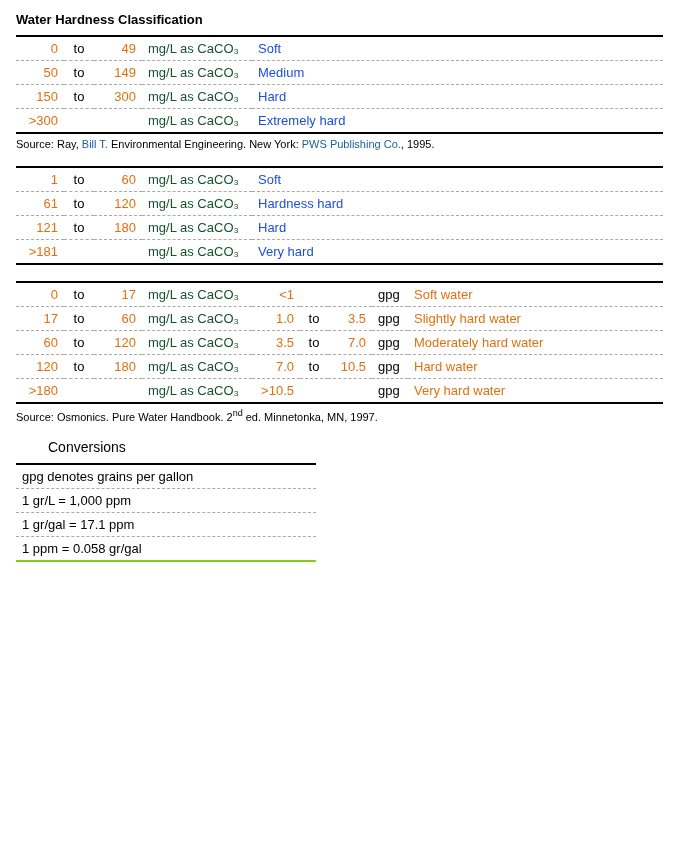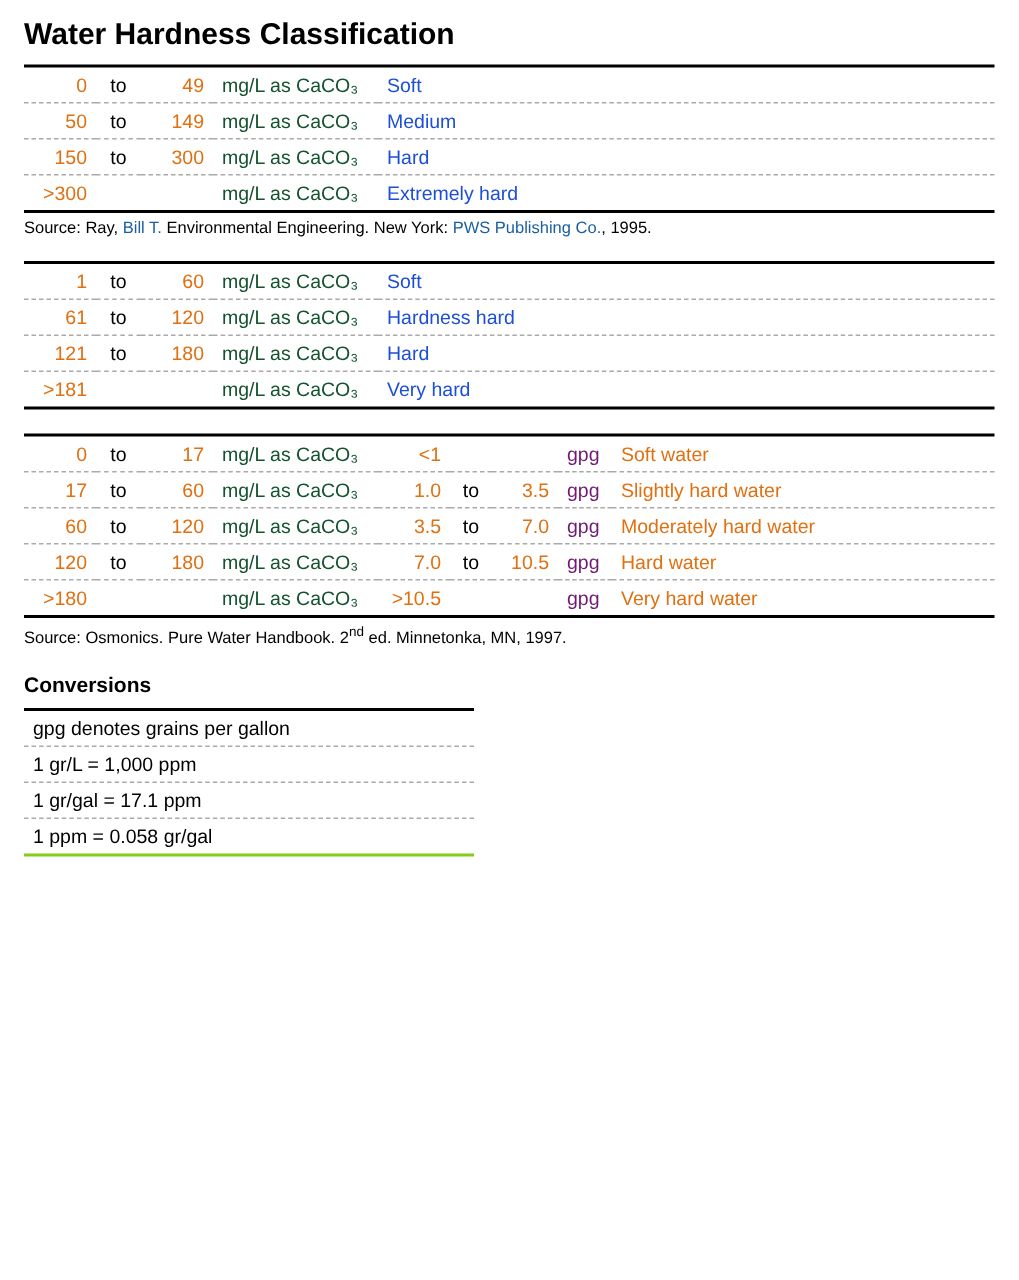--- a/index.html
+++ b/index.html
@@ -5,28 +5,29 @@
     * { margin: 0; padding: 0; box-sizing: border-box; }
     body {
       font-family: Arial, sans-serif;
       font-size: 13px;
       background: #fff;
       color: #000;
       padding: 12px 16px;
       width: 679px;
     }
     h1 {
-      font-size: 20px;
+      font-size: 13px;
       font-weight: bold;
       margin-bottom: 8px;
     }
     h2 {
       font-size: 14px;
-      font-weight: bold;
+      font-weight: normal;
       margin-bottom: 8px;
+      margin-left: 32px;
     }
     .section {
       margin-bottom: 16px;
     }
     table {
       width: 100%;
       border-collapse: collapse;
       margin-bottom: 4px;
     }
     table.main-table {
@@ -67,21 +68,21 @@
       text-align: center;
       width: 28px;
     }
     .col-gpg-val {
       text-align: right;
       color: #e07010;
       width: 44px;
     }
     .col-gpg-unit {
       width: 36px;
-      color: #701a75;
+      color: #000000;
     }
     .col-gpg-label {
       color: #e07010;
     }
     .source {
       font-size: 11px;
       color: #000;
       margin-top: 2px;
       margin-bottom: 8px;
     }

